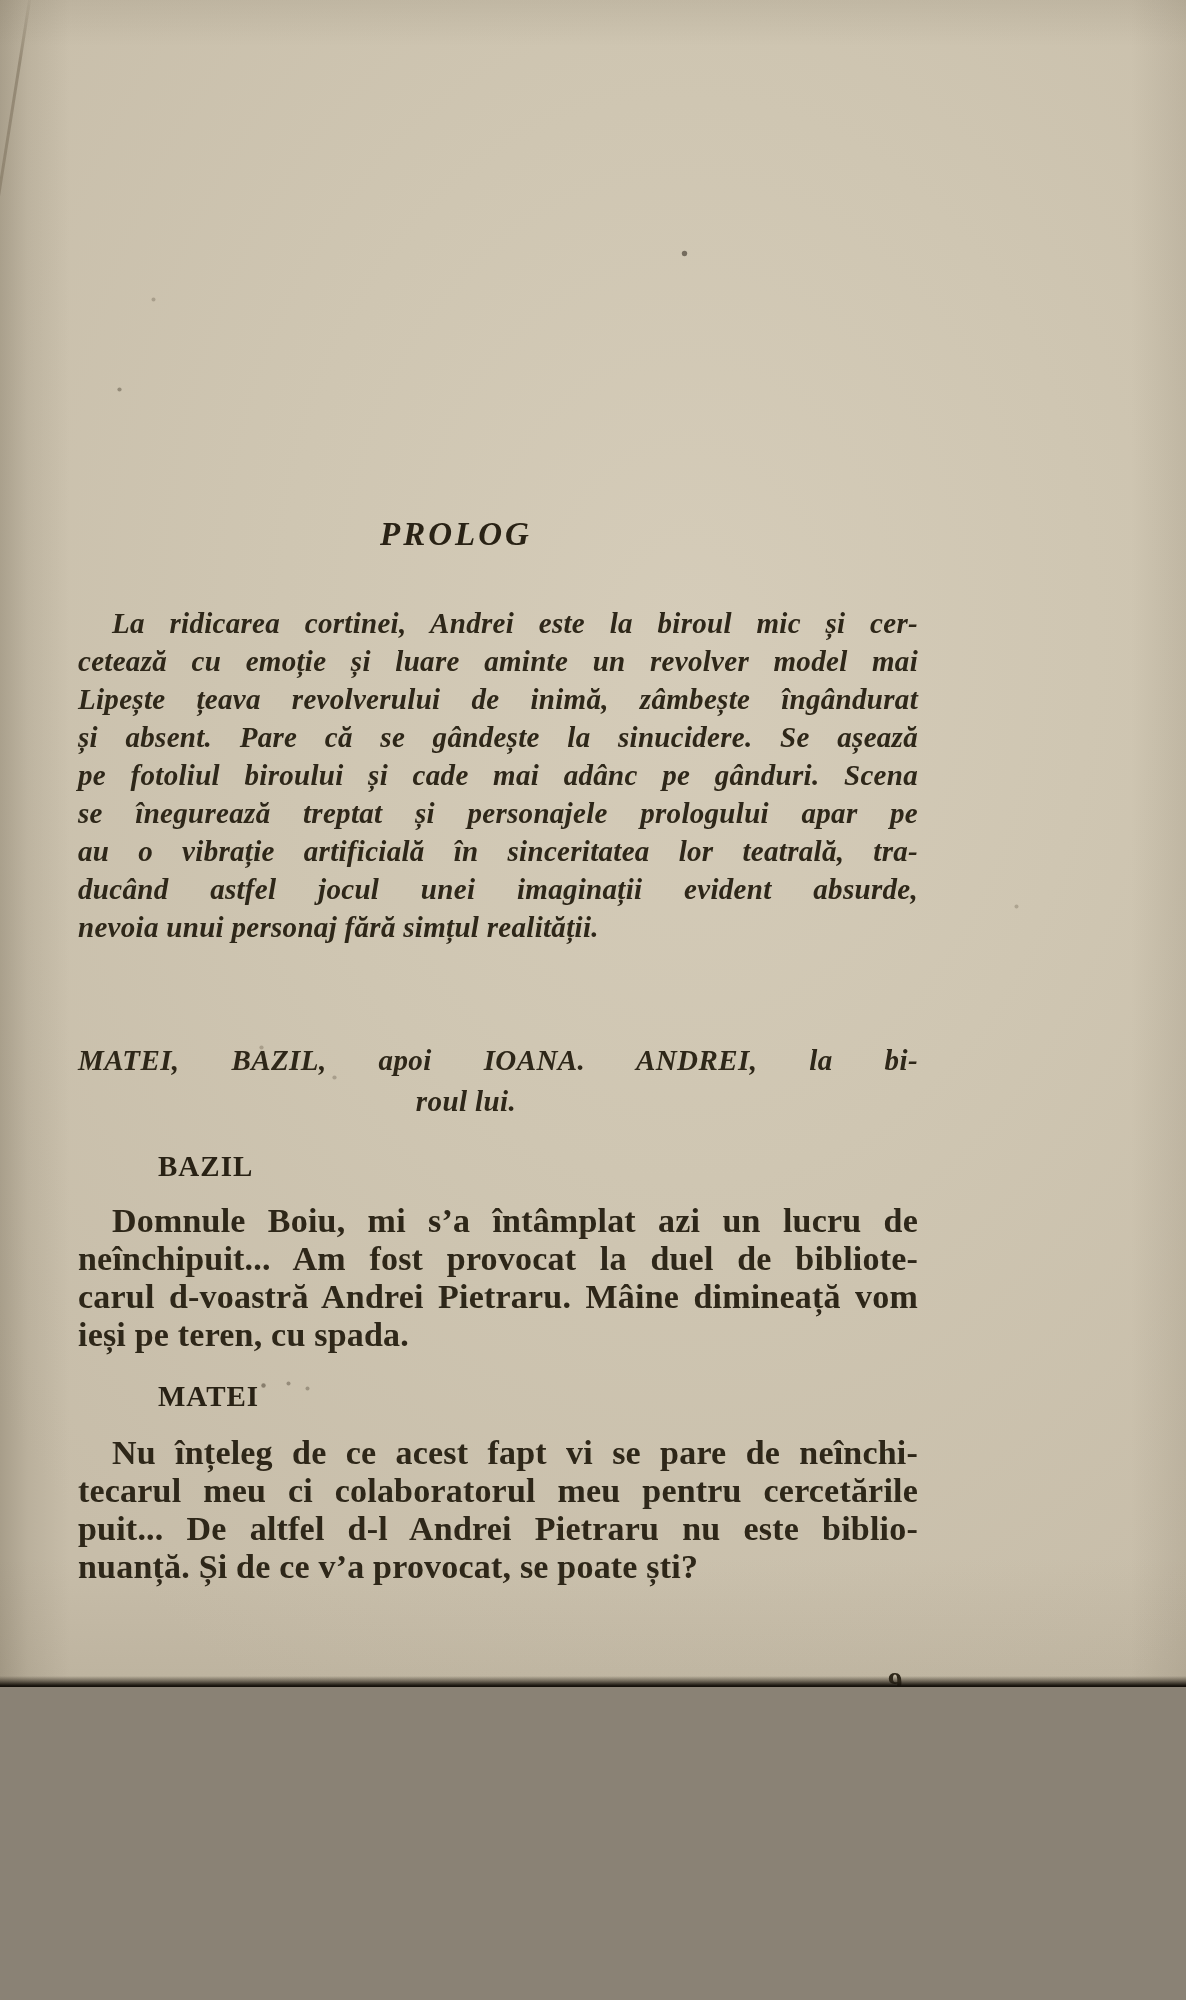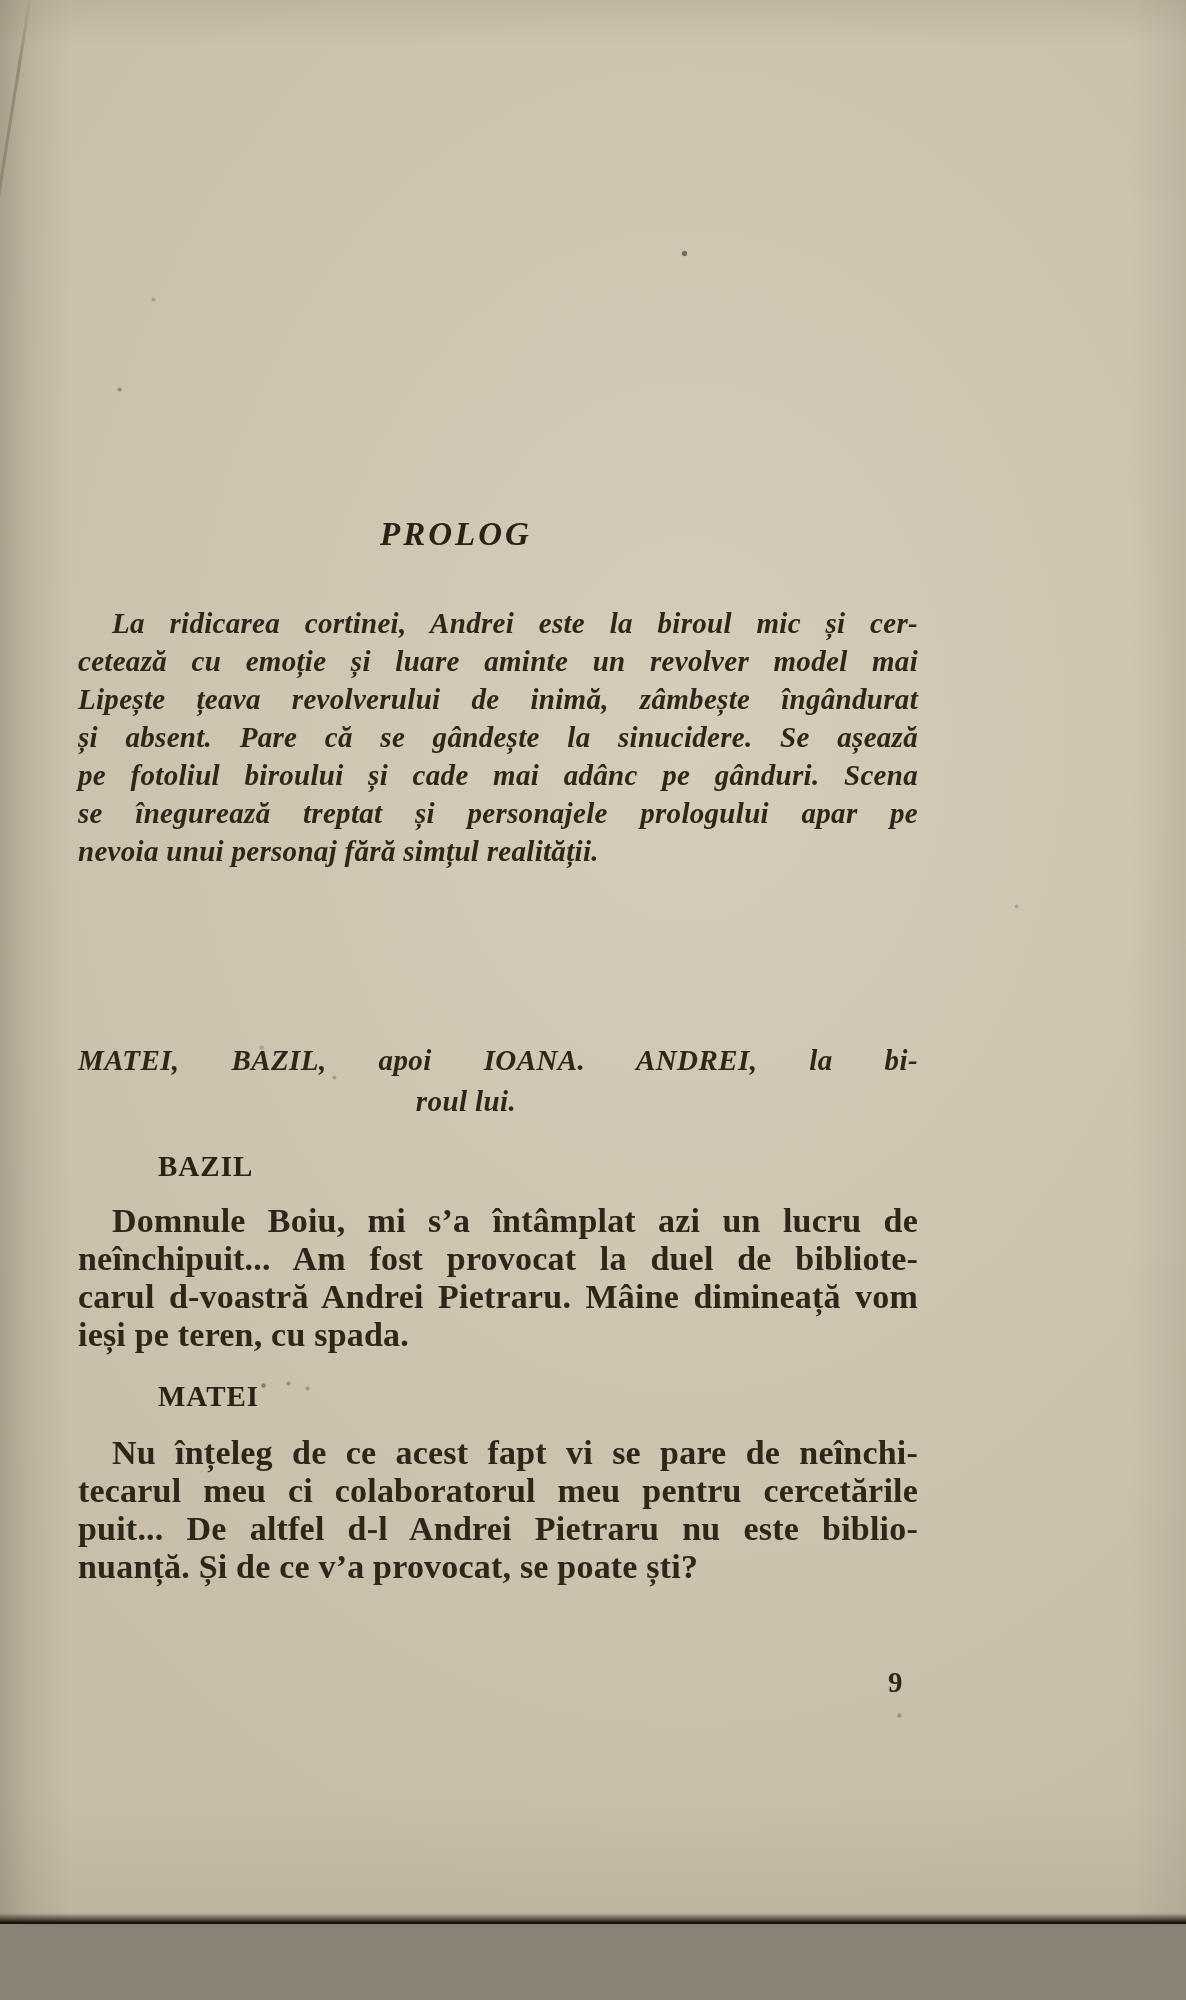--- a/index.html
+++ b/index.html
@@ -1,18 +1,18 @@
 <!DOCTYPE html>
 <html lang="ro"><head>
 <meta charset="utf-8">
 <style>
   html,body { margin:0; padding:0; background:#8a8275; }
   .scan {
     position:relative;
-    width:1186px; height:1924px;
+    width:1186px; height:1687px;
     margin:0 auto;
     overflow:hidden;
     background-color:#ccc2ae;
     background-image:
       radial-gradient(ellipse 900px 1200px at 58% 38%, #d5ccb9 0%, #cfc6b2 45%, #c7bda9 100%);
     font-family:"Liberation Serif","DejaVu Serif",serif;
     color:#2e2719;
     -webkit-font-smoothing:antialiased;
   }
 
@@ -116,20 +116,22 @@
 
     <div class="page-title">PROLOG</div>
 
     <div class="stage-directions">
         <div class="tline first">La ridicarea cortinei, Andrei este la biroul mic și cer-</div>
         <div class="tline">cetează cu emoție și luare aminte un revolver model mai</div>
         <div class="tline">Lipește țeava revolverului de inimă, zâmbește îngândurat</div>
         <div class="tline">și absent. Pare că se gândește la sinucidere. Se așează</div>
         <div class="tline">pe fotoliul biroului și cade mai adânc pe gânduri. Scena</div>
         <div class="tline">se înegurează treptat și personajele prologului apar pe</div>
+        <div class="tline">au o vibrație artificială în sinceritatea lor teatrală, tra-</div>
+        <div class="tline">ducând astfel jocul unei imaginații evident absurde,</div>
         <div class="tline last">nevoia unui personaj fără simțul realității.</div>
       </div>
 
     <div class="cast-list">
         <div class="tline first">MATEI, BAZIL, apoi IOANA. ANDREI, la bi-</div>
         <div class="tline last">roul lui.</div>
       </div>
 
     <div class="speaker-heading bazil">BAZIL</div>
 

